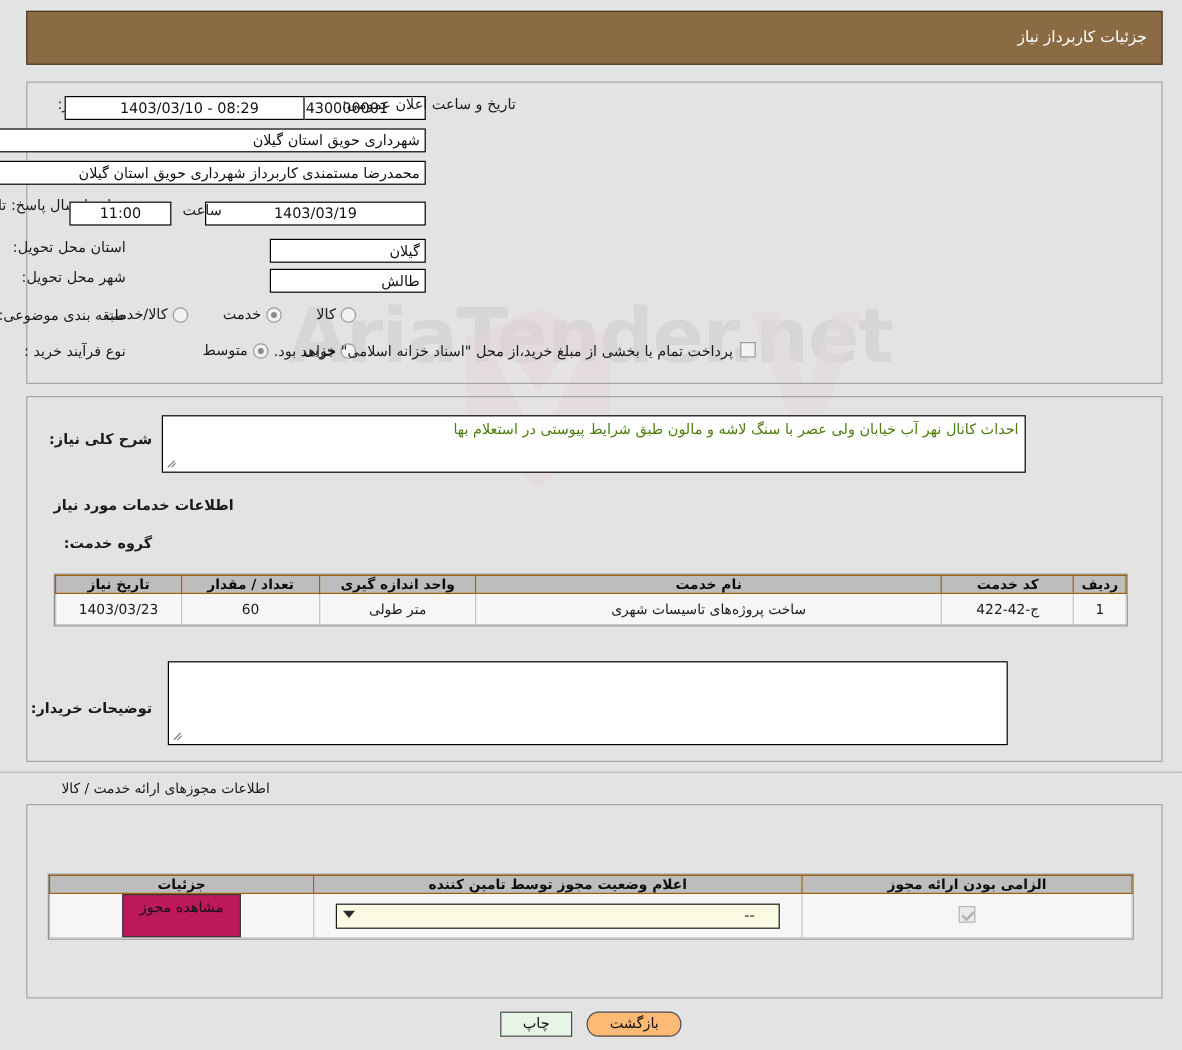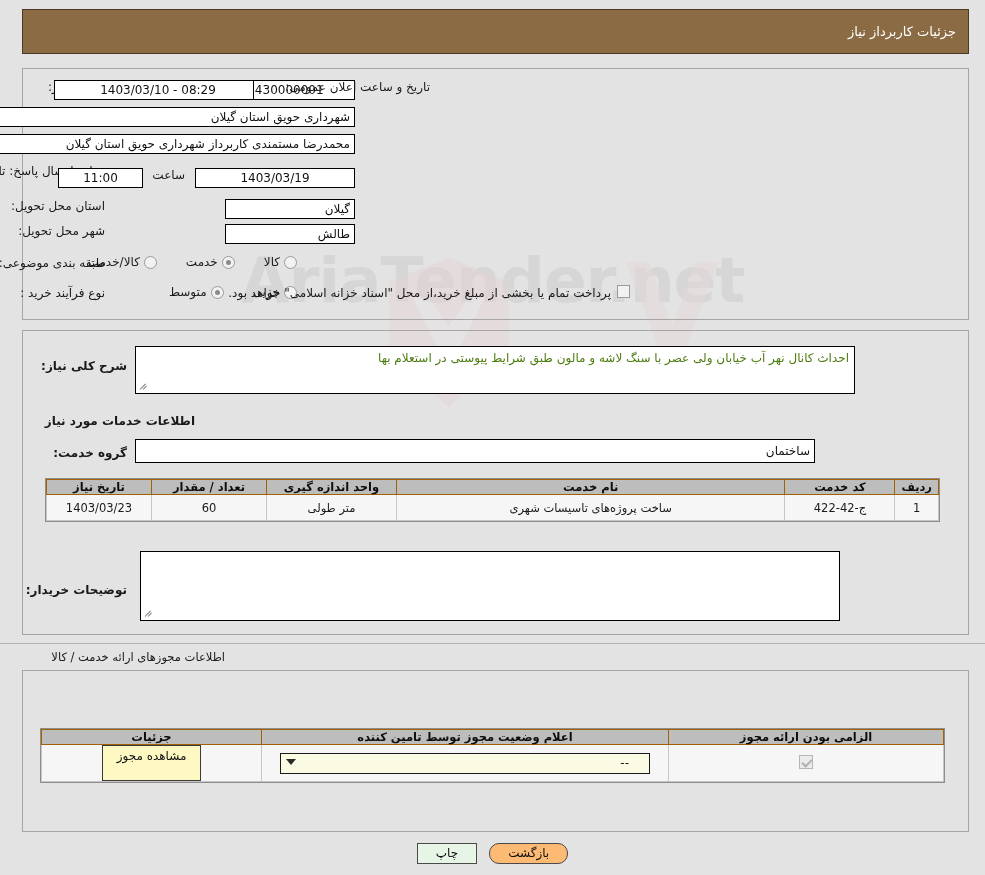--- a/index.html
+++ b/index.html
@@ -212,21 +212,21 @@
   }
   .sel .chev {
     position: absolute;
     left: 5px; top: 5px;
     width: 0; height: 0;
     border-left: 5px solid transparent;
     border-right: 5px solid transparent;
     border-top: 6px solid #2a2a2a;
   }
   .btn-permit {
-    background: #fef9c3;
+    background: #be185d;
     border: 1px solid #3a3a3a;
     height: 36px;
     line-height: 20px;
     padding: 0 14px;
     font-size: 12px;
     color: #121212;
     display: inline-block;
     cursor: pointer;
   }
   .chk-ro {
@@ -325,21 +325,21 @@
     <span class="lbl">ایجاد کننده درخواست:</span>
   </div>
   <div class="row" style="top:134px; right:630px;">
     <div class="fld right" style="width:519px;">محمدرضا مستمندی کاربرداز شهرداری حویق استان گیلان</div>
   </div>
 
   <div class="row" style="top:163px; right:880px;">
     <span class="lbl" style="display:block;width:95px;line-height:16px;text-align:right;">مهلت ارسال پاسخ: تا تاریخ:</span>
   </div>
   <div class="row" style="top:168px; right:630px;">
-    <div class="fld" style="width:160px;">1403/03/19</div>
+    <div class="fld" style="width:184px;">1403/03/19</div>
   </div>
   <div class="row" style="top:168px; right:800px;">
     <span class="lbl">ساعت</span>
   </div>
   <div class="row" style="top:168px; right:842px;">
     <div class="fld" style="width:85px;">11:00</div>
   </div>
   <div class="row" style="top:168px; right:602px; left:auto;"></div>
 
   <div class="row" style="top:199px; right:880px;">
@@ -403,21 +403,20 @@
     <span>احداث کانال نهر آب خیابان ولی عصر با سنگ لاشه و مالون طبق شرایط پیوستی در استعلام بها</span>
     <span class="grip">
         <i></i>
         <i></i>
       </span>
   </div>
 
   <div class="section-title" style="top:414px; right:790px;">اطلاعات خدمات مورد نیاز</div>
 
   <div class="section-title" style="top:446px; right:858px;">گروه خدمت:</div>
-  <div class="fld right" style="position:absolute; top:439px; right:170px; width:680px; height:24px; line-height:22px; z-index:4;">ساختمان</div>
 
   <div class="tbl-wrap" style="top:478px; right:45px; width:895px;">
     <table class="grid">
       <thead>
         <tr>
           <th style="width:40px;">ردیف</th>
           <th style="width:110px;">کد خدمت</th>
           <th>نام خدمت</th>
           <th style="width:130px;">واحد اندازه گیری</th>
           <th style="width:115px;">تعداد / مقدار</th>

